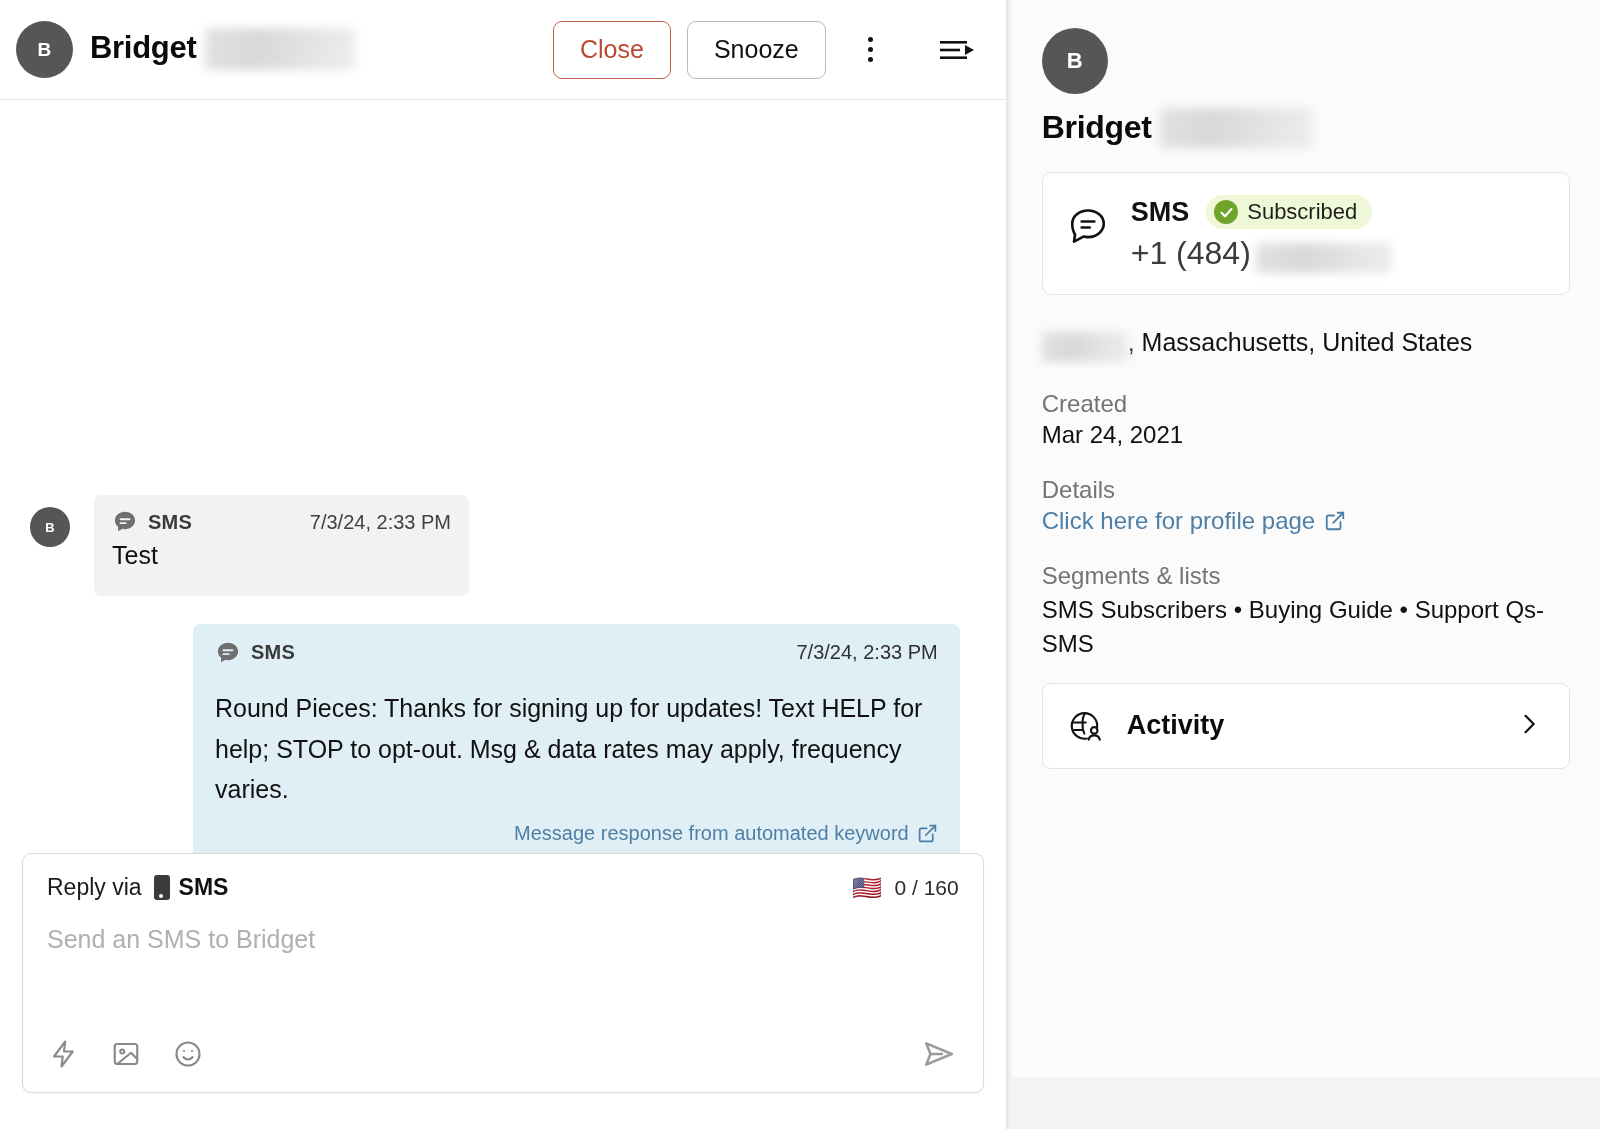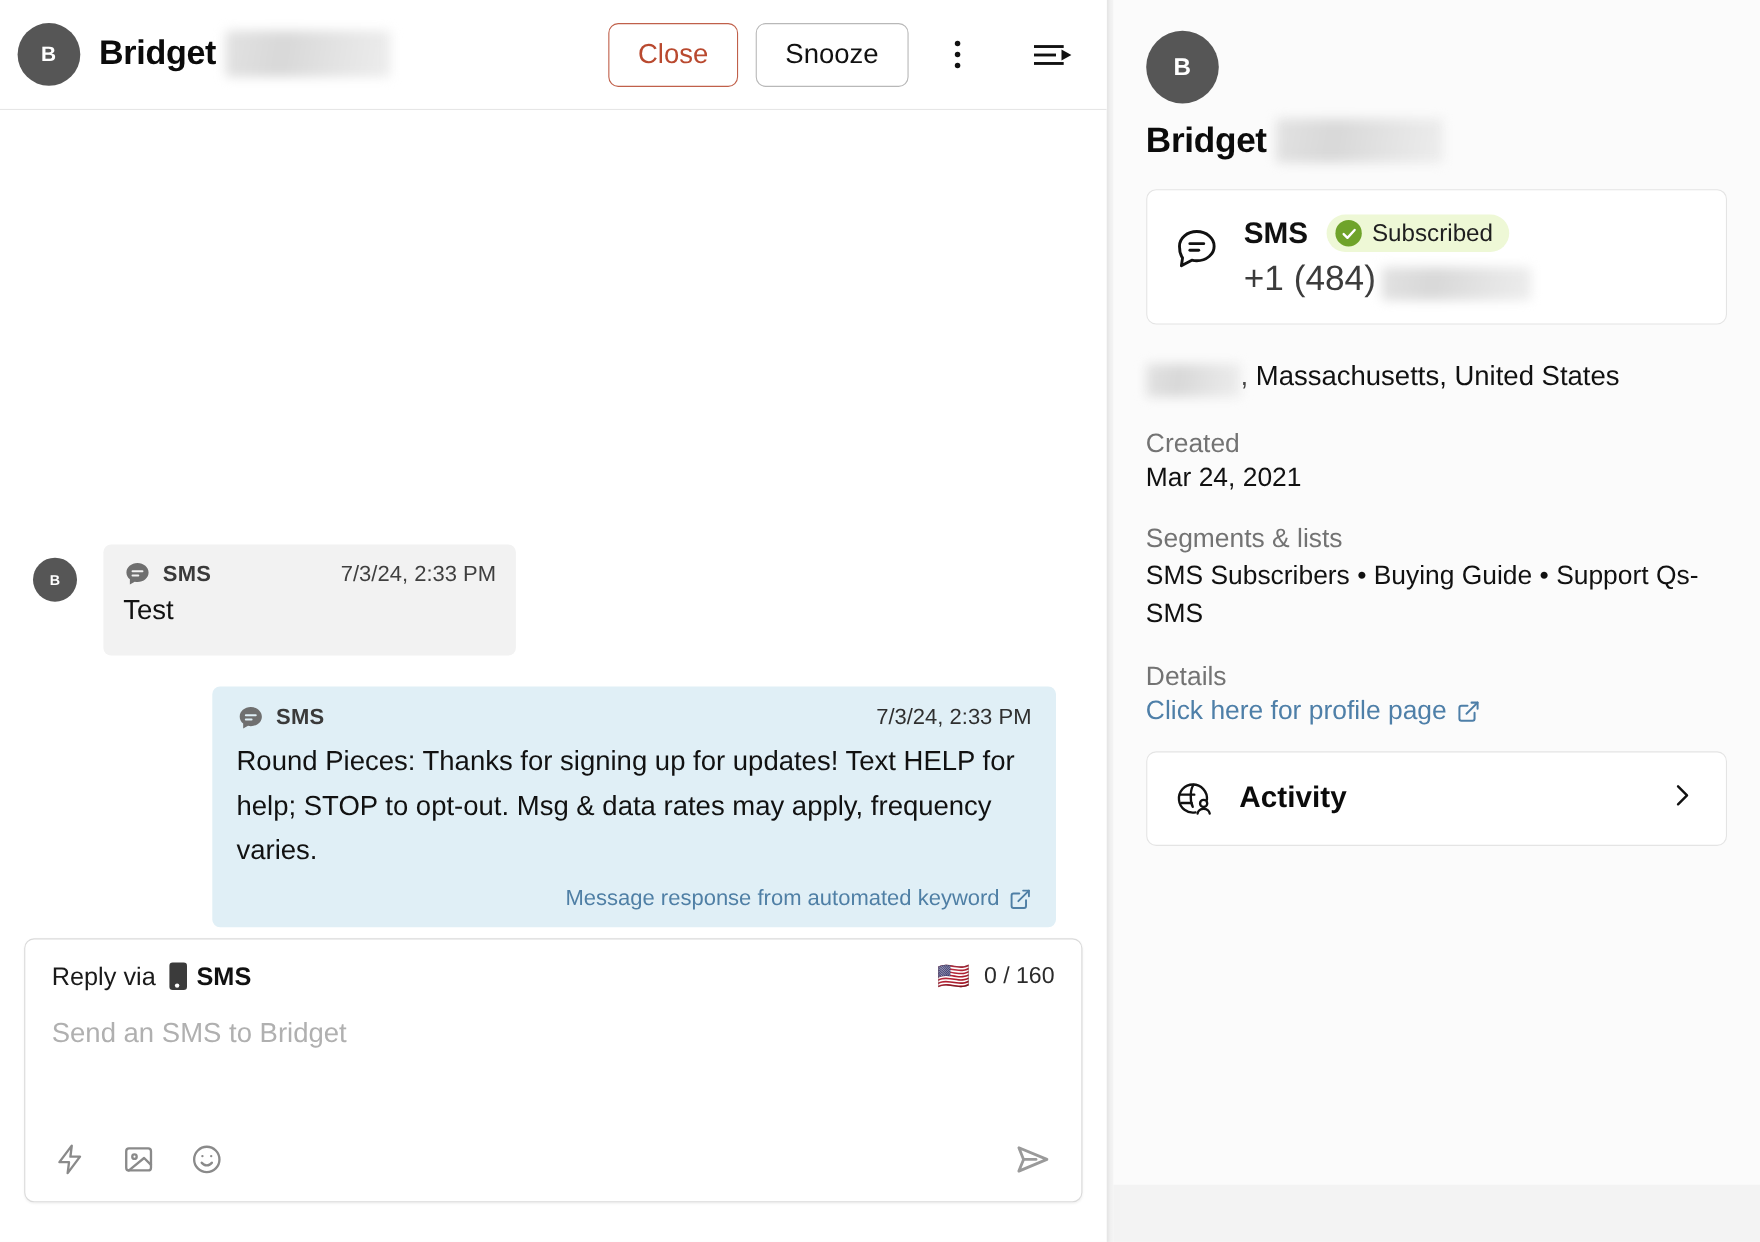--- a/index.html
+++ b/index.html
@@ -96,21 +96,21 @@
   }
   .bubble.incoming { background: #f2f2f2; margin-left: 24px; min-width: 375px; }
   .bubble.outgoing { background: #e0eff6; margin-left: 163px; margin-right: 24px; padding: 16px 22px 14px 22px; }
 
   .bubble-meta { display: flex; align-items: center; font-size: 20px; color: #4a4a4a; }
   .bubble-meta .sms-label { font-weight: 700; color: #3a3a3a; margin-left: 10px; letter-spacing: .2px; }
   .bubble-meta .ts { margin-left: auto; font-weight: 400; color: #3f3f3f; padding-left: 40px; text-align: right; }
   .bubble.outgoing .bubble-meta .ts { color: #2f2f2f; }
 
   .bubble-body { font-size: 25px; line-height: 1.63; color: #111; }
-  .bubble.outgoing .bubble-body { margin-top: 6px; }
+  .bubble.outgoing .bubble-body { margin-top: 22px; }
   .bubble-foot {
     margin-top: 12px; text-align: right;
     font-size: 20px; color: #4f7fa5;
     display: flex; justify-content: flex-end; align-items: center; gap: 8px;
     cursor: pointer;
   }
   .spacer { flex: 1 1 auto; }
 
   
   .composer-wrap { padding: 0 22px 36px 22px; }
@@ -368,34 +368,34 @@
     <div class="addr">
       <span class="redact city"></span><span>, Massachusetts, United States</span>
     </div>
 
     <div class="field">
       <div class="field-label">Created</div>
       <div class="field-value">Mar 24, 2021</div>
     </div>
 
     <div class="field">
-      <div class="field-label">Segments &amp; lists</div>
-      <div class="segments">SMS Subscribers • Buying Guide • Support Qs- SMS</div>
-    </div>
-
-    <div class="field">
       <div class="field-label">Details</div>
       <div class="link">
         <span>Click here for profile page</span>
         <svg width="22" height="22" viewBox="0 0 24 24" fill="none" stroke="#4e7fa8" stroke-width="2" stroke-linecap="round" stroke-linejoin="round">
           <path d="M18 13v6a2 2 0 0 1-2 2H5a2 2 0 0 1-2-2V8a2 2 0 0 1 2-2h6"></path>
           <polyline points="15 3 21 3 21 9"></polyline>
             <line x1="10" y1="14" x2="21" y2="3"></line>
         </svg>
       </div>
+    </div>
+
+    <div class="field">
+      <div class="field-label">Segments &amp; lists</div>
+      <div class="segments">SMS Subscribers • Buying Guide • Support Qs- SMS</div>
     </div>
 
     <div class="nav-card">
       <svg width="34" height="34" viewBox="0 0 24 24" fill="none" stroke="#111" stroke-width="1.5" stroke-linecap="round" stroke-linejoin="round">
         <path d="M12.6 20.8a9 9 0 1 1 7.3-8"></path>
         <path d="M3.3 9.5h8.5M3.6 14.8h6.4"></path>
         <path d="M11.4 3.1c-2.2 2.5-2.6 10.1-.6 14.2"></path>
         <circle cx="17.8" cy="15.1" r="2.3"></circle>
         <path d="M13.9 21.6c.4-1.9 2-3 3.9-3s3.5 1.1 3.9 3"></path>
       </svg>

